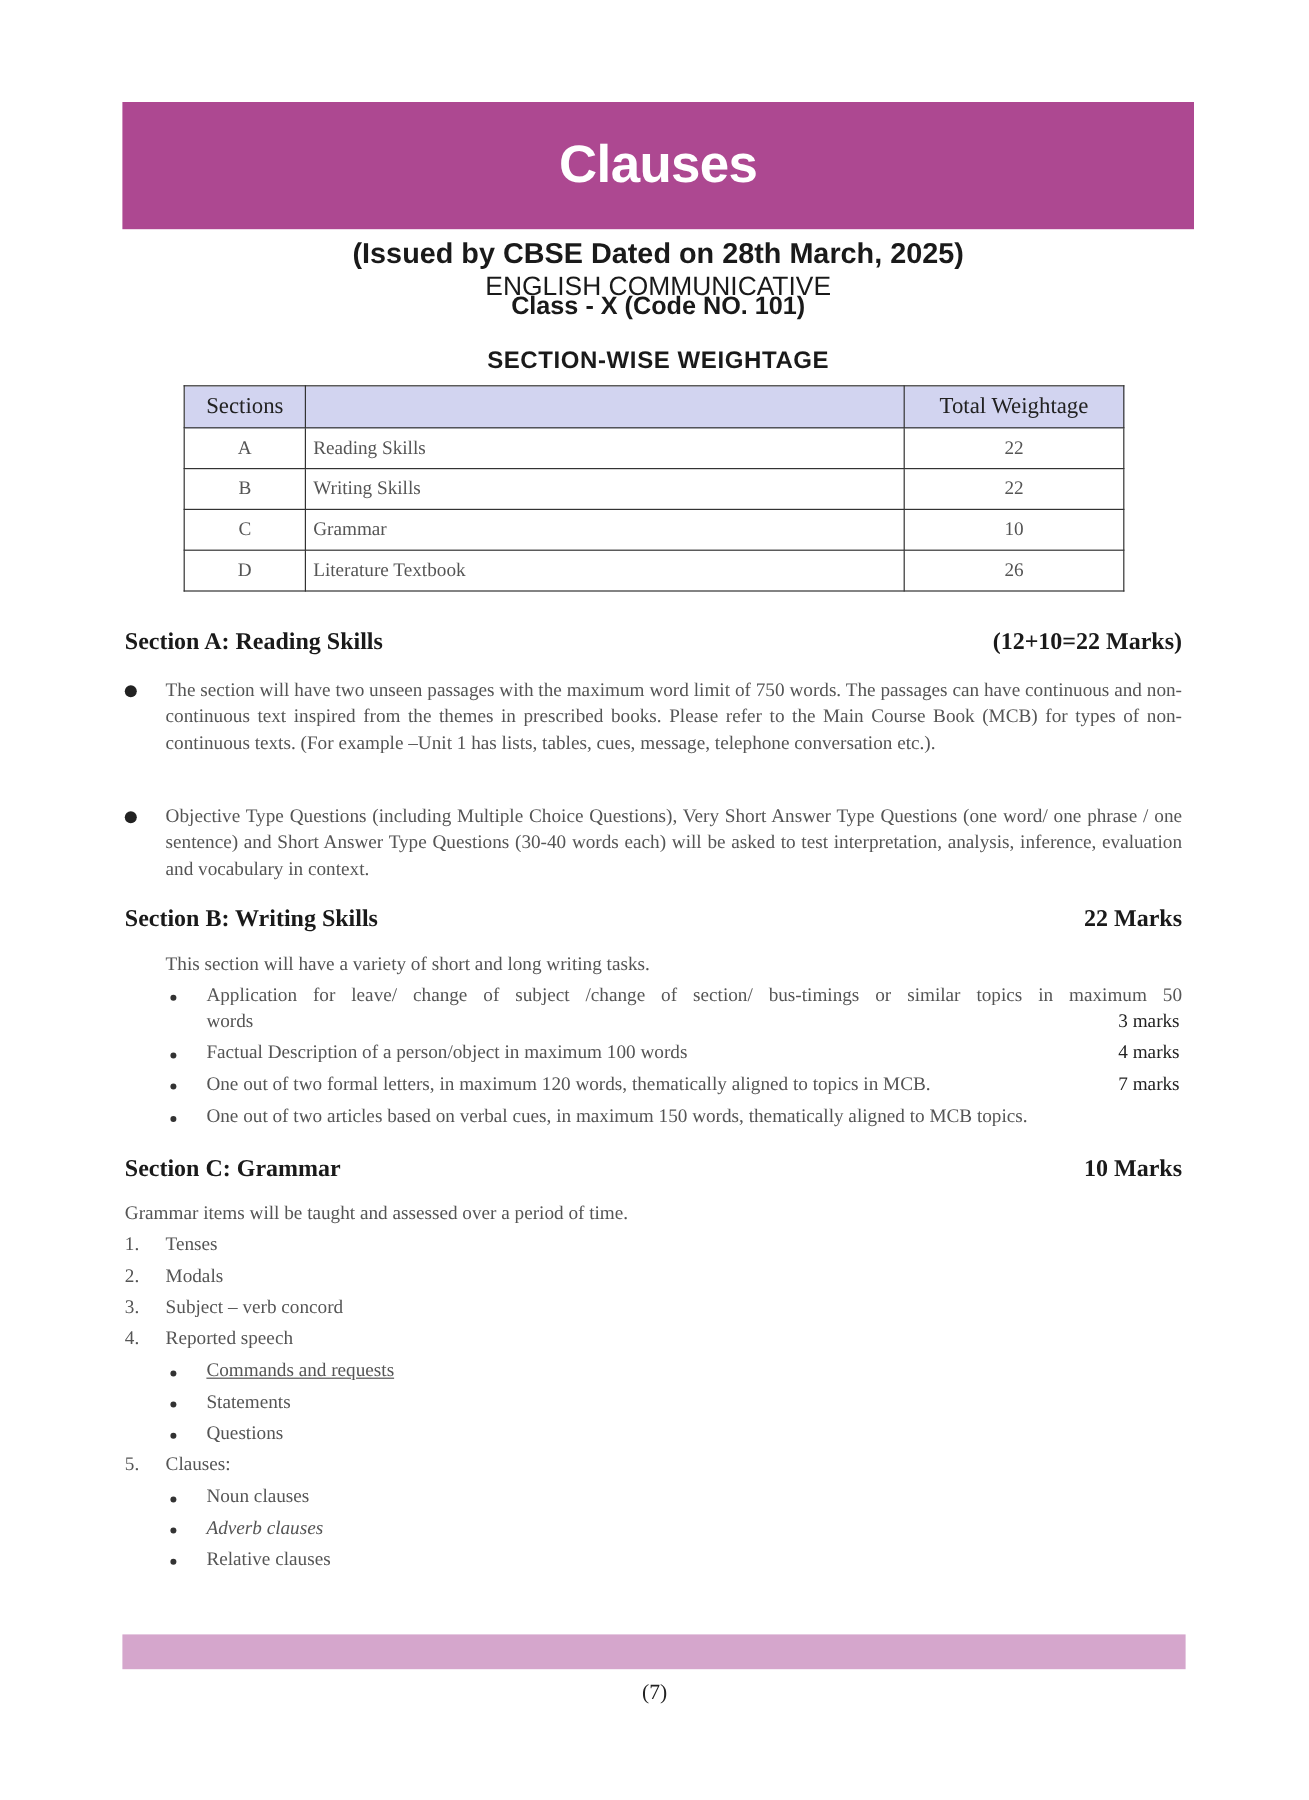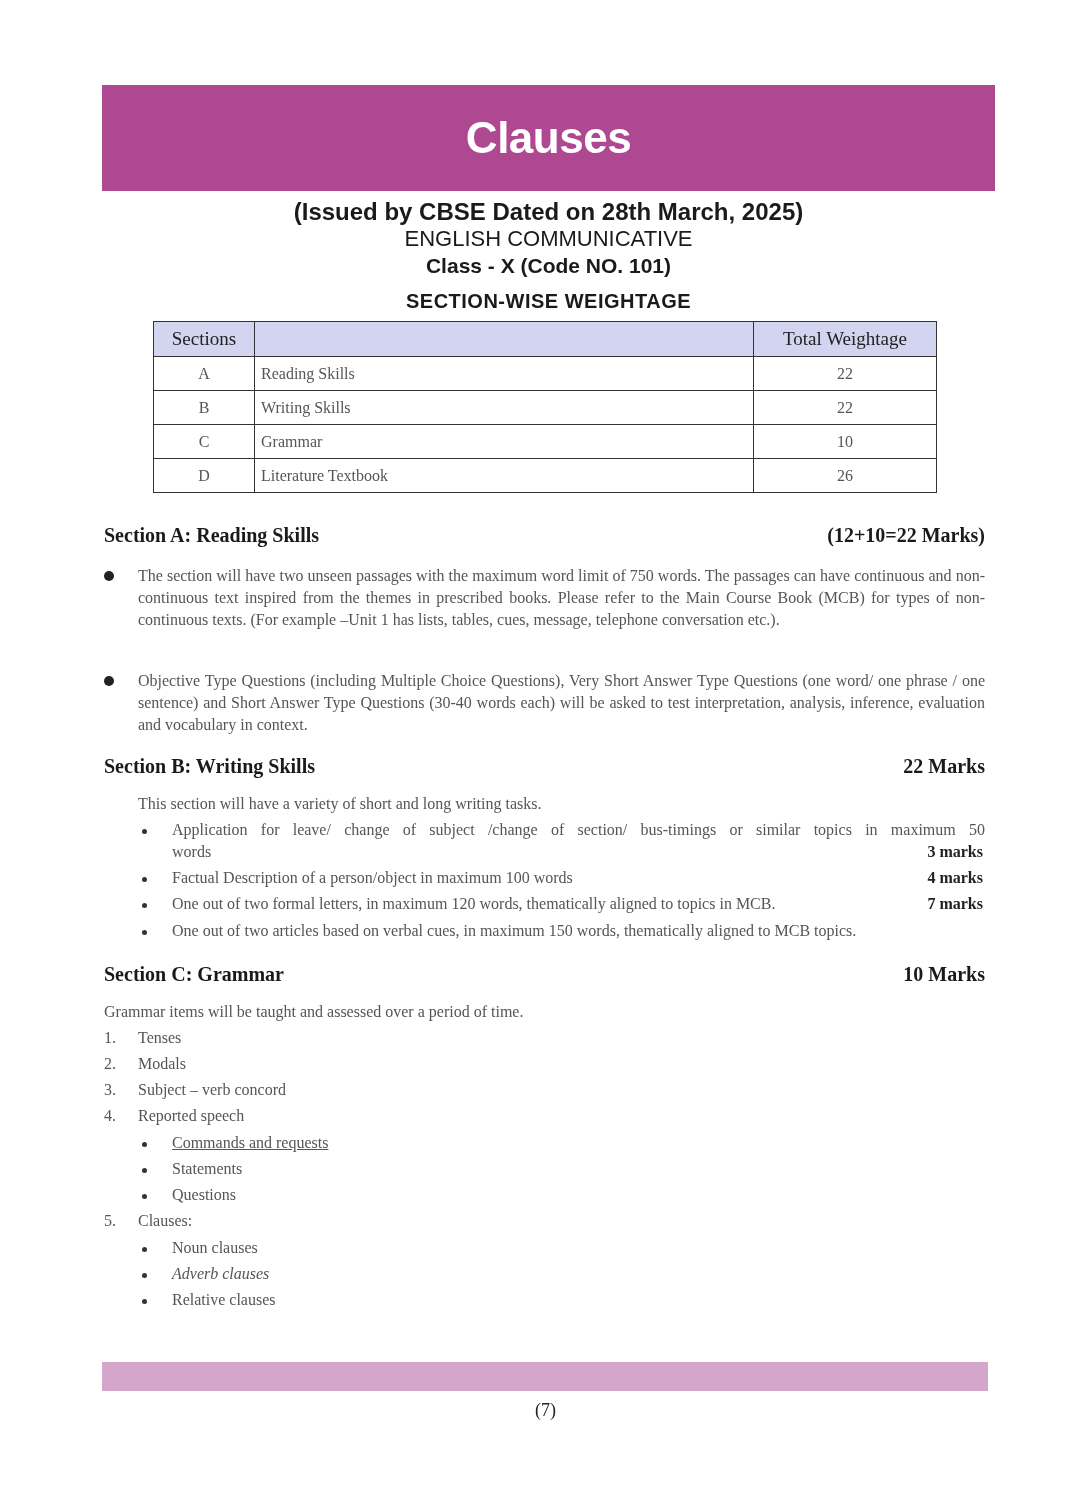--- a/index.html
+++ b/index.html
@@ -10,21 +10,21 @@
       background: #ad4891; display: flex; align-items: center; justify-content: center;
     }
     .banner-title {
       color: #ffffff; font-family: "Liberation Sans", sans-serif; font-weight: bold;
       font-size: 44px; letter-spacing: -0.5px;
     }
 
     .head-block { position: absolute; left: 102px; width: 893px; text-align: center; color: #1a1a1a; }
     .issued { top: 198px; font-size: 24px; font-family: "Liberation Sans Narrow", "Liberation Sans", sans-serif; font-weight: bold; }
     .subject { top: 226px; font-size: 22px; font-family: "Liberation Sans", sans-serif; font-weight: normal; }
-    .classline { top: 254px; font-size: 21px; font-family: "Liberation Sans", sans-serif; font-weight: bold; }
+    .classline { top: 244px; font-size: 21px; font-family: "Liberation Sans", sans-serif; font-weight: bold; }
     .weightage-title { top: 290px; font-size: 20px; font-family: "Liberation Sans", sans-serif; font-weight: bold; letter-spacing: 0.5px; }
 
     table.weight {
       position: absolute; left: 153px; top: 321px; width: 784px;
       border-collapse: collapse; font-family: "Liberation Serif", serif;
     }
     table.weight td, table.weight th {
       border: 1.5px solid #333; padding: 2px; height: 29px; font-weight: normal;
     }
     table.weight th { background: #d2d4f0; font-size: 19px; color: #222; height: 30px; }
@@ -42,21 +42,21 @@
       position: absolute; font-family: "Liberation Serif", serif; font-size: 16px; color: #555;
       line-height: 22px; text-align: justify;
     }
     .bullet-big {
       position: absolute; left: 104px; width: 10px; height: 10px; border-radius: 50%; background: #222;
     }
     .bullet-small {
       position: absolute; width: 5px; height: 5px; border-radius: 50%; background: #333;
     }
     .line { position: absolute; font-family: "Liberation Serif", serif; font-size: 16px; color: #555; white-space: nowrap; }
-    .marks { position: absolute; right: 108px; font-family: "Liberation Serif", serif; font-size: 16px; color: #222; font-weight: bold; }
+    .marks { position: absolute; right: 108px; font-family: "Liberation Serif", serif; font-size: 16px; color: #222; font-weight: normal; }
     .num { position: absolute; left: 104px; font-family: "Liberation Serif", serif; font-size: 16px; color: #555; }
 
     .footer-bar { position: absolute; left: 102px; top: 1362px; width: 886px; height: 29px; background: #d5a6cc; }
     .page-num { position: absolute; left: 0; width: 1091px; top: 1400px; text-align: center; font-family: "Liberation Serif", serif; font-size: 18px; color: #222; }
   </style>
 </head>
 <body>
 
 <div class="banner">
   <span class="banner-title">Clauses</span>

